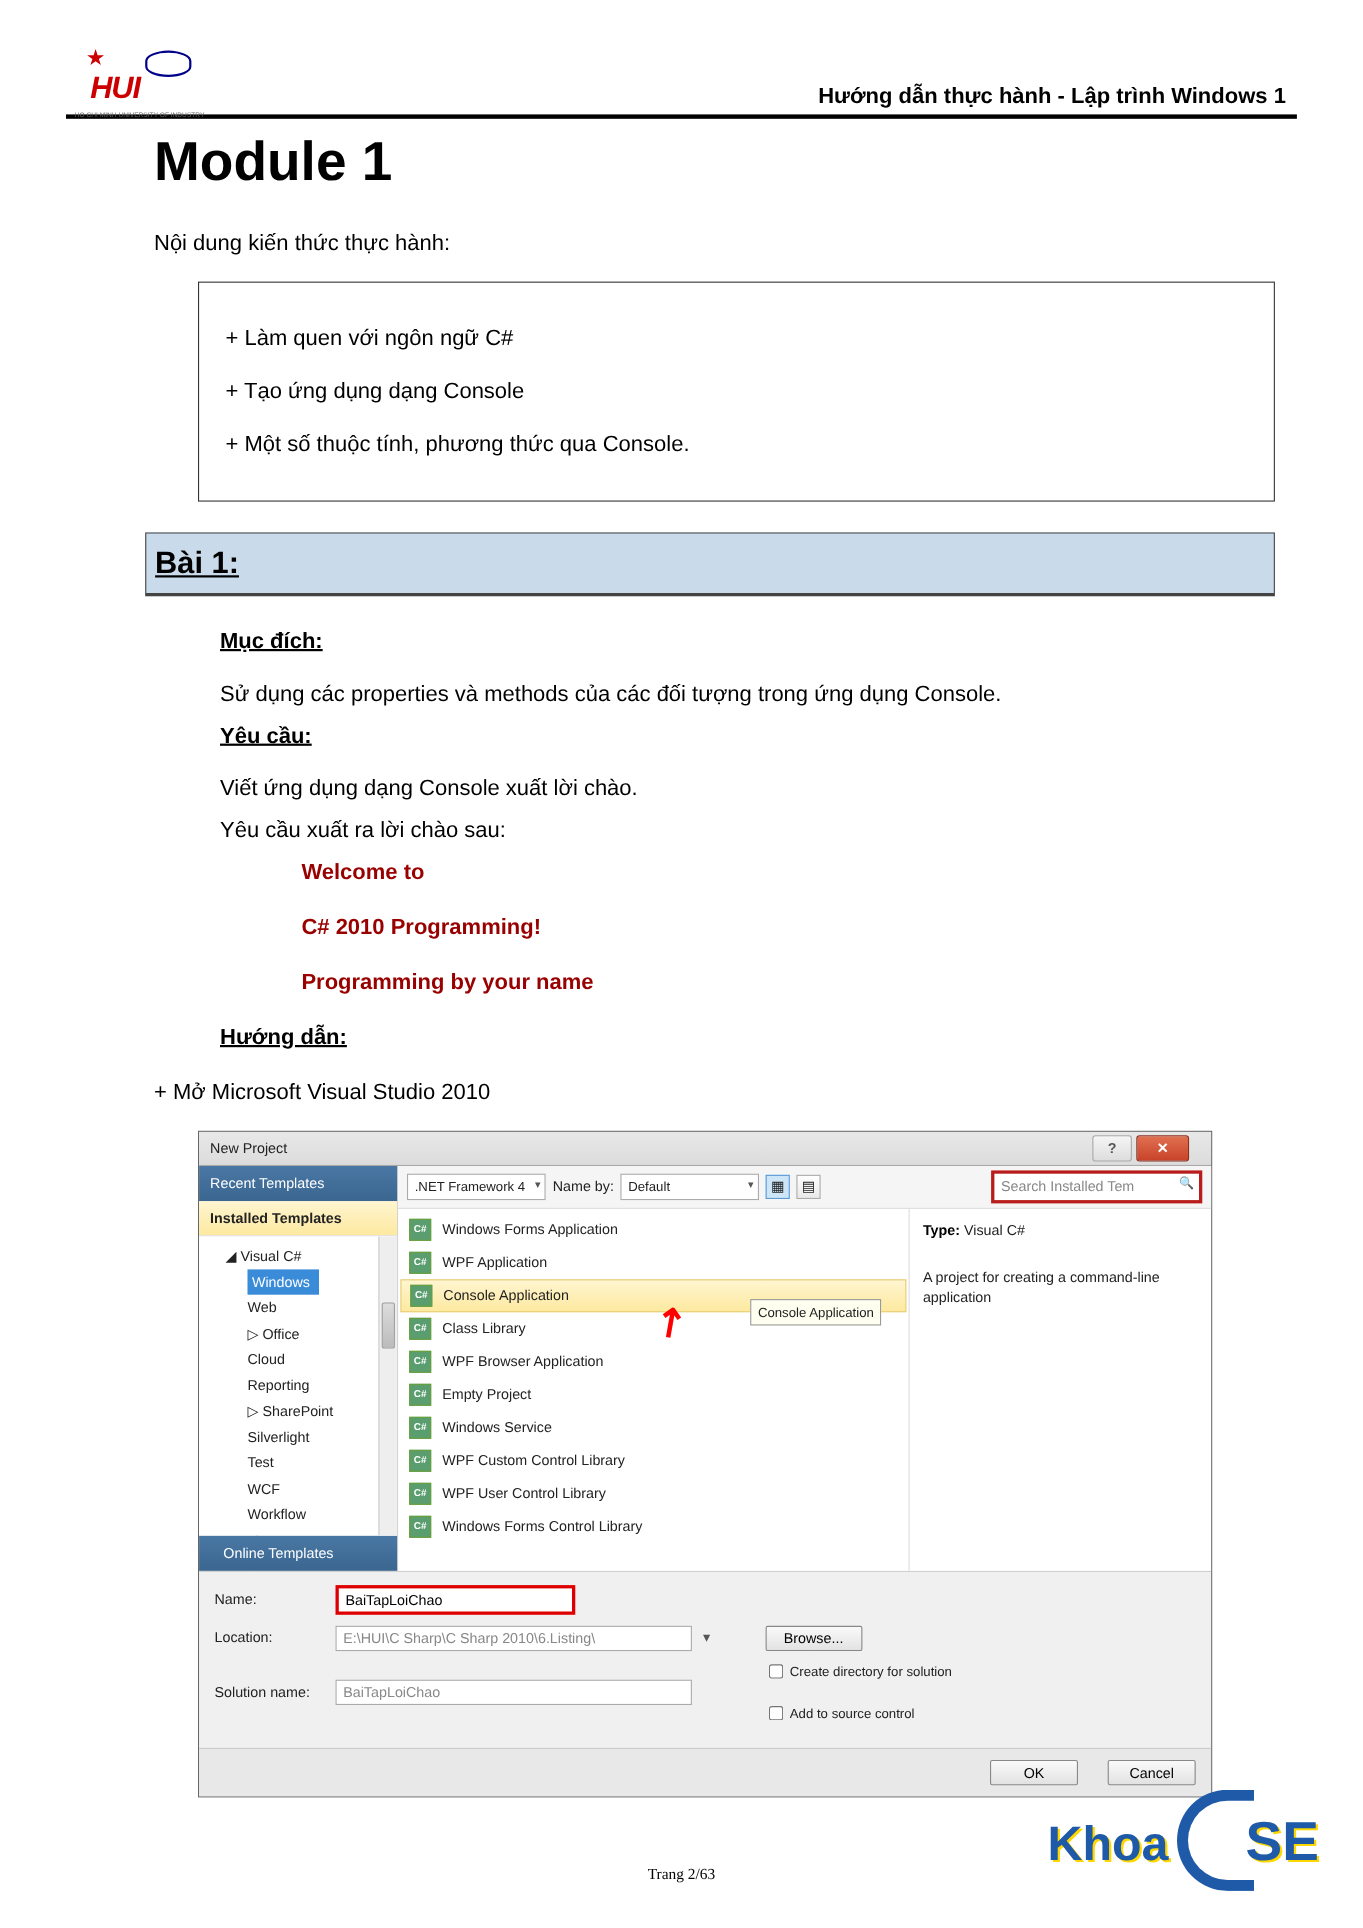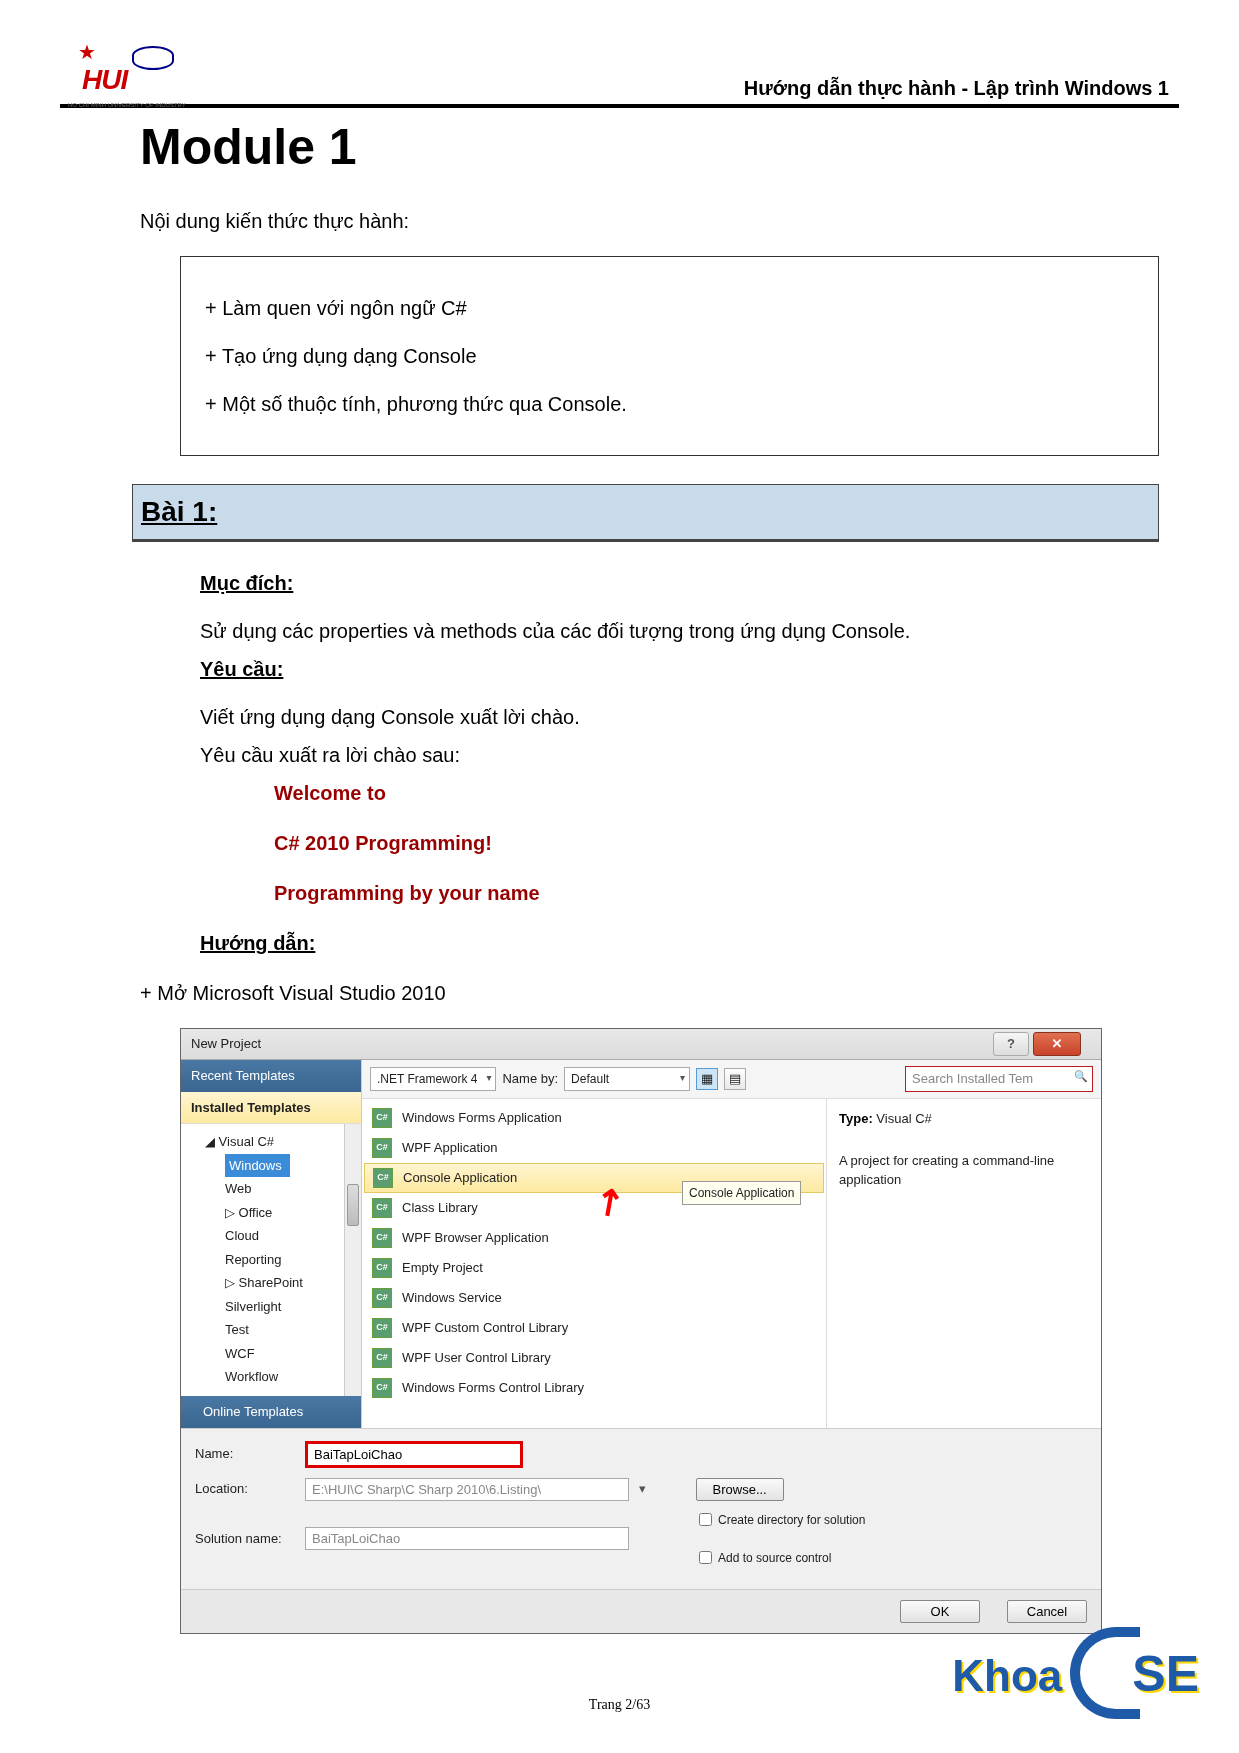--- a/index.html
+++ b/index.html
@@ -39,21 +39,21 @@
 .tree-sub.sel{background:#3a8bd8;color:#fff;display:inline-block;padding:2px 8px 2px 4px;margin-left:40px}
 .tree-scroll{position:absolute;right:0;top:0;bottom:0;width:16px;background:#eee;border-left:1px solid #ccc}
 .tree-thumb{position:absolute;top:60px;left:2px;right:2px;height:40px;background:linear-gradient(#ddd,#bbb);border:1px solid #999;border-radius:2px}
 .dlg-left-bot{background:linear-gradient(#4a78a4,#3a6690);color:#fff;padding:6px 22px;margin-top:0}
 .dlg-mid{flex:1;background:#fff;display:flex;flex-direction:column}
 .dlg-toolbar{display:flex;align-items:center;padding:5px 8px;gap:6px;border-bottom:1px solid #ddd;background:#f5f5f5;height:28px}
 .dlg-combo{border:1px solid #aaa;background:#fff;padding:2px 18px 2px 6px;position:relative;font-size:12px}
 .dlg-combo::after{content:"▾";position:absolute;right:4px;top:2px;font-size:10px;color:#555}
 .dlg-viewbtn{width:20px;height:20px;border:1px solid #aaa;background:linear-gradient(#fff,#e8e8e8);display:flex;align-items:center;justify-content:center}
 .dlg-viewbtn.active{background:#cde6f7;border-color:#5a9bd5}
-.dlg-search{flex:1;border:1px solid #b91c1c;padding:2px 20px 2px 6px;background:#fff;color:#888;position:relative;max-width:160px;margin-left:auto}
+.dlg-search{flex:1;border:3px solid #b91c1c;padding:2px 20px 2px 6px;background:#fff;color:#888;position:relative;max-width:160px;margin-left:auto}
 .dlg-search::after{content:"🔍";position:absolute;right:4px;top:1px;font-size:11px}
 .dlg-list{flex:1;display:flex}
 .dlg-items{flex:1;padding:4px 0}
 .dlg-item{display:flex;align-items:center;gap:10px;padding:5px 10px}
 .dlg-item.hl{background:linear-gradient(#fff5d0,#fde9a0);border:1px solid #e6c860;margin:0 2px;padding:4px 8px}
 .dlg-icon{width:18px;height:18px;background:#8bc34a;border:1px solid #689f38;display:inline-flex;align-items:center;justify-content:center;font-size:9px;color:#fff;font-weight:bold}
 .dlg-icon.cs{background:#5a9e6f}
 .dlg-desc{width:250px;padding:10px 12px;border-left:1px solid #ddd}
 .dlg-desc b{color:#000}
 .arrow{position:absolute;color:#ff0000;font-size:36px;font-weight:bold;transform:rotate(-35deg)}

